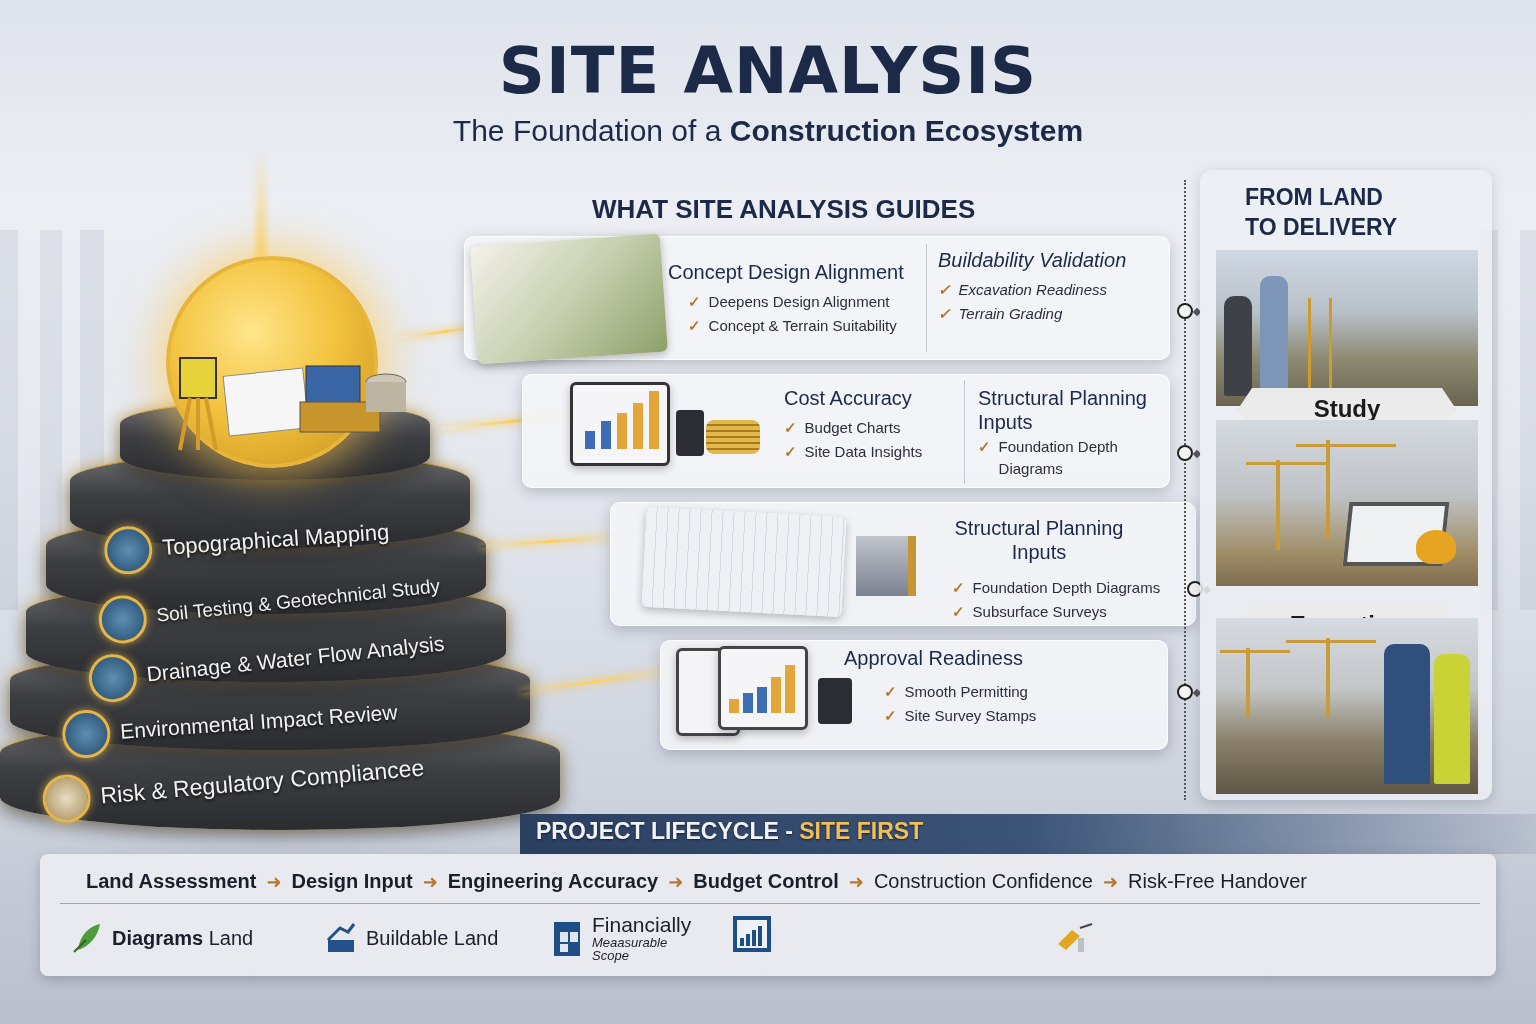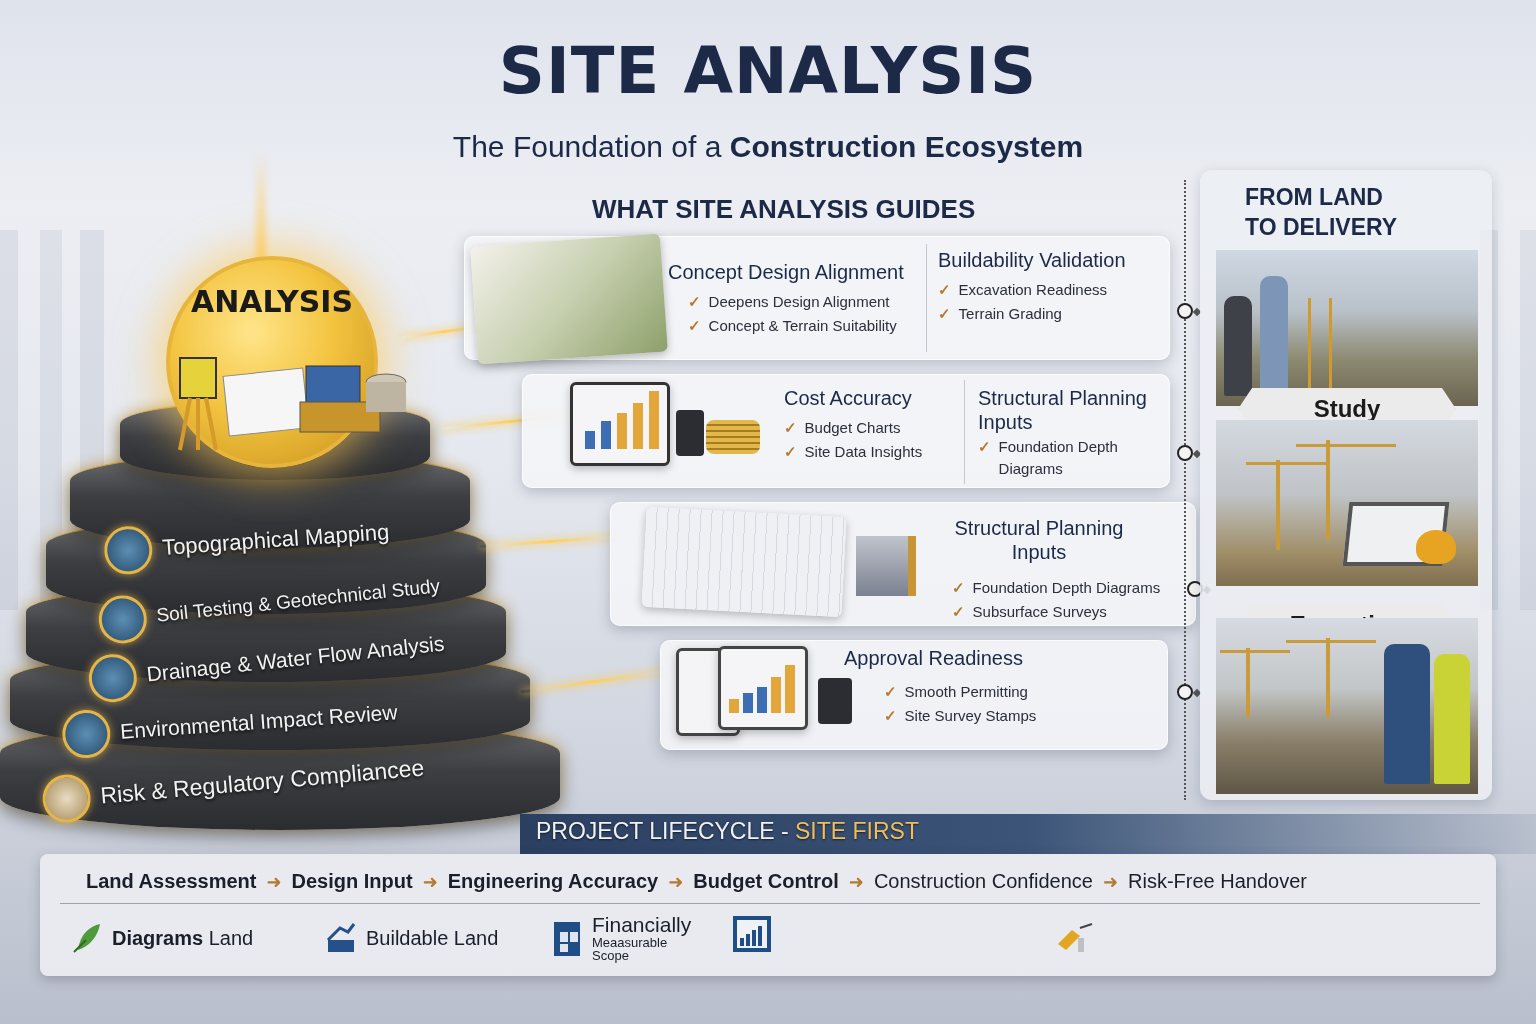--- a/index.html
+++ b/index.html
@@ -17,21 +17,21 @@
     opacity: .5;
   }
   .city-bg.right { left: 1480px; width: 56px; }
   .title {
     position: absolute; left: 0; width: 1536px; top: 34px; text-align: center;
     font-size: 64px; font-weight: 700; letter-spacing: 1px; color: #1c2a48;
     font-family: "DejaVu Sans", sans-serif;
   }
   .subtitle {
     position: absolute; left: 0; width: 1536px; top: 114px; text-align: center;
-    font-size: 30px; color: #1c2a48; margin-top: 16px;
+    font-size: 30px; color: #1c2a48;
   }
   .subtitle b { font-weight: 700; }
 
   
   .glow-beam {
     position: absolute; left: 256px; top: 150px; width: 10px; height: 180px;
     background: linear-gradient(180deg, rgba(255,220,120,0) 0%, rgba(255,200,80,.9) 70%, #ffd35a 100%);
     filter: blur(3px);
   }
   .medallion {
@@ -125,39 +125,39 @@
     clip-path: polygon(14px 0, calc(100% - 14px) 0, 100% 50%, calc(100% - 14px) 100%, 14px 100%, 0 50%);
     box-shadow: 0 2px 6px rgba(0,0,0,.25);
   }
 
   
   .lifecycle-band {
     position: absolute; left: 520px; top: 814px; width: 1016px; height: 40px;
     background: linear-gradient(90deg, #2b3f61 0%, #3b5478 50%, rgba(120,135,160,.2) 100%);
   }
   .lifecycle-title {
-    position: absolute; left: 536px; top: 818px; font-size: 23px; font-weight: 400; color: #f1f2f5;
+    position: absolute; left: 536px; top: 818px; font-size: 23px; font-weight: 700; color: #f1f2f5;
     text-shadow: 0 1px 2px rgba(0,0,0,.6);
   }
   .lifecycle-title span { color: #f0bf5a; }
   .bottom-panel {
     position: absolute; left: 40px; top: 854px; width: 1456px; height: 122px;
     background: rgba(236,237,241,.92); border-radius: 8px;
     box-shadow: 0 4px 12px rgba(40,50,70,.25);
   }
   .flow-row {
     position: absolute; left: 86px; top: 870px; display: flex; align-items: center; gap: 10px;
     font-size: 20px; color: #1a1f2c;
   }
   .flow-step.bold { font-weight: 700; }
   .arrow { color: #b57a32; font-size: 18px; }
   .flow-divider { position: absolute; left: 60px; top: 903px; width: 1420px; height: 1px; background: #9ba1ad; }
   .benefit { position: absolute; display: flex; align-items: center; gap: 10px; font-size: 20px; color: #1a1f2c; }
   .benefit-icon { width: 30px; height: 32px; }
-  .small-lines { font-size: 13px; line-height: 13px; }
+  .small-lines { font-size: 13px; line-height: 13px; font-style: italic; }
 </style>
 </head>
 <body>
 
 <div class="city-bg"></div>
 <div class="city-bg right"></div>
 
 <h1 class="title">SITE ANALYSIS</h1>
 <div class="subtitle">
   <span>The Foundation of a </span><b>Construction Ecosystem</b>
@@ -167,21 +167,20 @@
 
 <div class="tier" style="left:0;top:720px;width:560px;height:110px;"></div>
 <div class="tier" style="left:10px;top:650px;width:520px;height:100px;"></div>
 <div class="tier" style="left:26px;top:582px;width:480px;height:100px;"></div>
 <div class="tier" style="left:46px;top:516px;width:440px;height:98px;"></div>
 <div class="tier" style="left:70px;top:452px;width:400px;height:96px;"></div>
 <div class="tier" style="left:120px;top:400px;width:310px;height:80px;"></div>
 
 <div class="medallion"></div>
 <div class="medallion-title">
-  <div>ANALYSIS</div>
 </div>
 <svg class="tools" viewBox="0 0 240 100">
   <rect x="4" y="6" width="36" height="40" fill="#e6d23a" stroke="#333" stroke-width="2"></rect>
   <line x1="14" y1="46" x2="4" y2="98" stroke="#d49a2a" stroke-width="4"></line>
   <line x1="22" y1="46" x2="22" y2="98" stroke="#d49a2a" stroke-width="4"></line>
   <line x1="30" y1="46" x2="40" y2="98" stroke="#d49a2a" stroke-width="4"></line>
   <rect x="50" y="20" width="80" height="60" fill="#f6f6f6" stroke="#888" transform="rotate(-6 90 50)"></rect>
   <rect x="130" y="14" width="54" height="40" fill="#3b66a6" stroke="#333"></rect>
   <rect x="124" y="50" width="80" height="30" fill="#c7952c" stroke="#555"></rect>
   <ellipse cx="210" cy="30" rx="20" ry="8" fill="#cfc6b5" stroke="#666"></ellipse>
@@ -225,21 +224,21 @@
         <span class="check">✓</span>
         <span>Deepens Design Alignment</span>
       </li>
     <li>
         <span class="check">✓</span>
         <span>Concept &amp; Terrain Suitability</span>
       </li>
   </ul>
 </div>
 <div class="divider-v" style="left:926px;top:244px;height:108px;"></div>
-<div class="col" style="left:938px;top:248px;">
+<div class="col" style="left:938px;top:248px;font-style:italic;">
   <div class="col-title">Buildability Validation</div>
   <ul class="check-list">
     <li>
         <span class="check">✓</span>
         <span>Excavation Readiness</span>
       </li>
     <li>
         <span class="check">✓</span>
         <span>Terrain Grading</span>
       </li>

